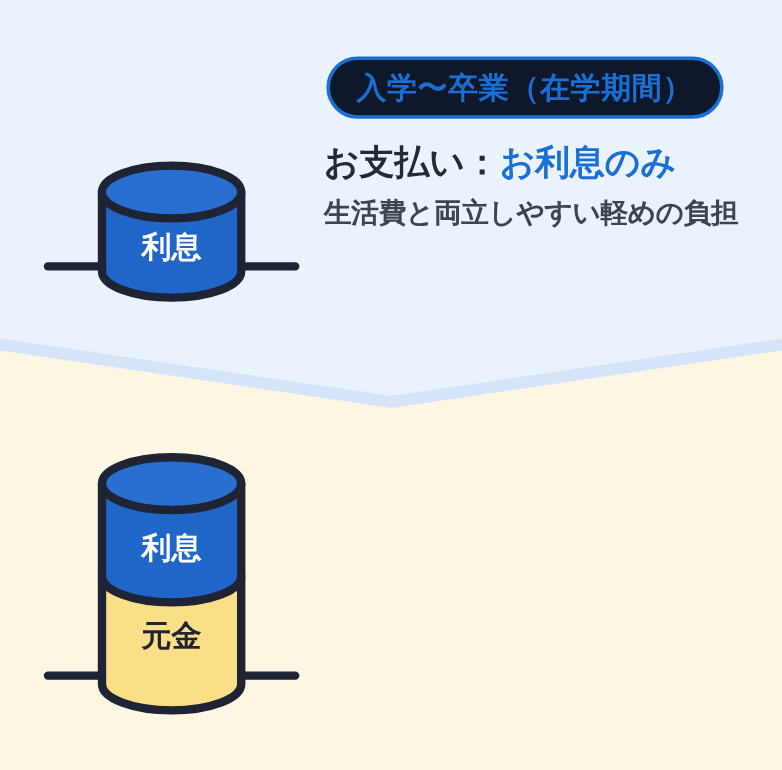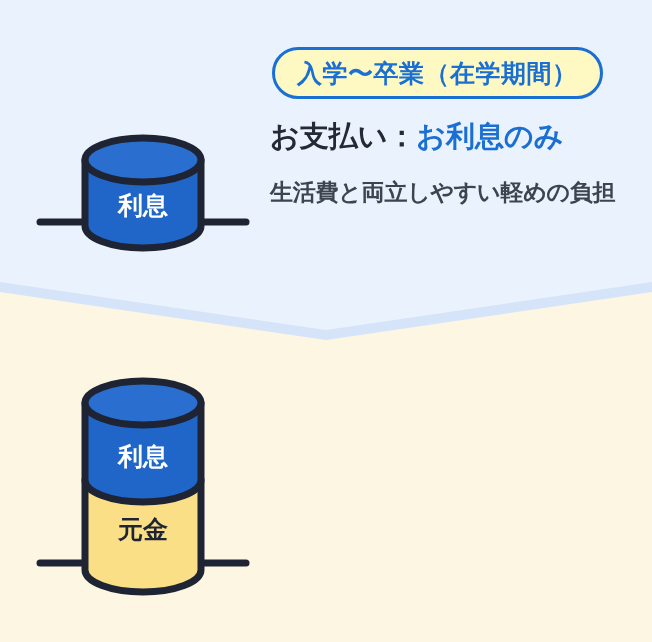--- a/index.html
+++ b/index.html
@@ -62,21 +62,21 @@
   .figure-upper { left: 28px; top: 130px; }
   .figure-lower { left: 28px; top: 60px; }
 
   
   .badge {
     position: absolute;
     display: inline-flex;
     align-items: center;
     justify-content: center;
     box-sizing: border-box;
-    background: #fef9c3;
+    background: #0f172a;
     border: 3px solid #1a6fd4;
     border-radius: 999px;
     color: #1a6fd4;
     font-weight: bold;
     letter-spacing: 0.02em;
     white-space: nowrap;
   }
   .badge-upper {
     left: 272px;
     top: 47px;
@@ -95,21 +95,21 @@
   .pay-line {
     font-size: 29px;
     font-weight: bold;
     color: #242a33;
     line-height: 1.25;
     white-space: nowrap;
   }
   .pay-accent-blue { color: #1a6fd4; }
 
   .desc-line {
-    margin-top: 22px;
+    margin-top: 7px;
     font-size: 23px;
     font-weight: bold;
     color: #3c4450;
     line-height: 1.42;
     letter-spacing: -0.01em;
   }
 </style>
 </head>
 <body>
 

